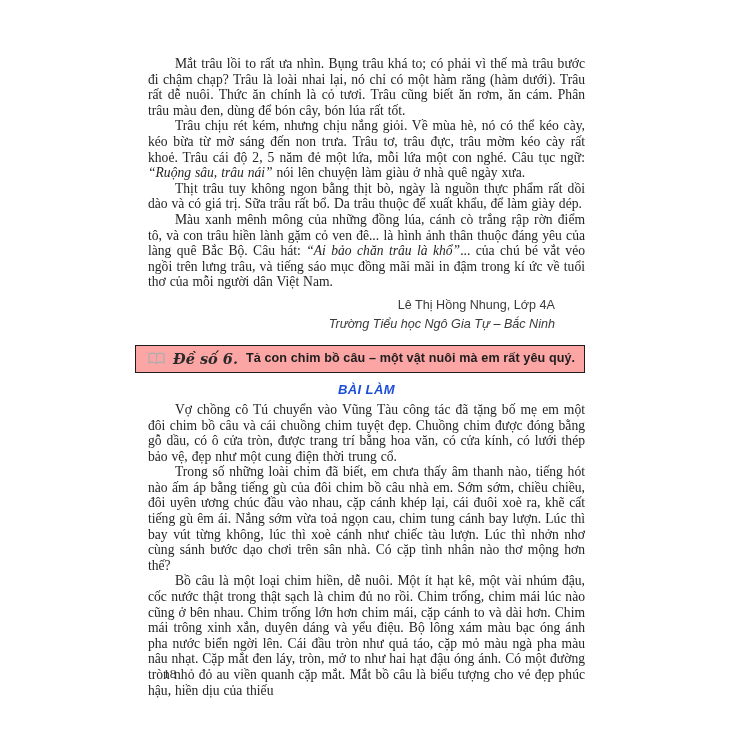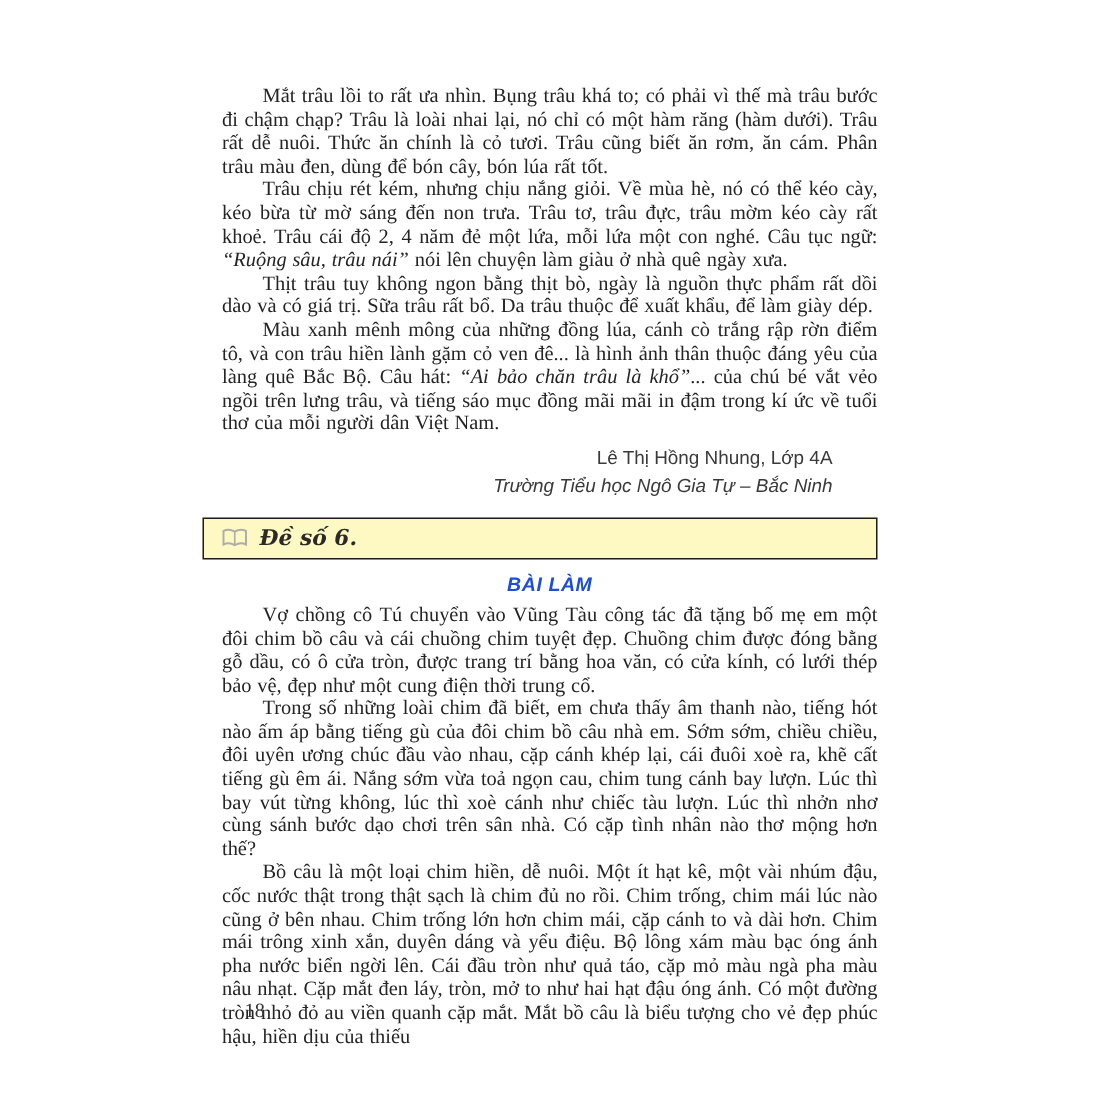--- a/index.html
+++ b/index.html
@@ -43,21 +43,21 @@
   .signature .school { font-style: italic; }
   .prompt-box {
     margin-top: 11px;
     margin-left: -13px;
     width: 450px;
     border: 1.5px solid #1c1c1c;
     padding: 4px 8px 5px 12px;
     display: flex;
     align-items: center;
     gap: 8px;
-    background: #fef9c3;
+    background: #fca5a5;
   }
   .prompt-label {
     font-family: "DejaVu Serif", serif;
     font-style: italic;
     font-weight: 600;
     font-size: 14.5px;
     color: #2a2a2a;
     white-space: nowrap;
   }
   .prompt-title {
@@ -91,38 +91,39 @@
   }
 </style>
 </head>
 <body>
 
 <div class="page">
   <div class="column">
 
     <div>
         <p class="para"><span>Mắt trâu lồi to rất ưa nhìn. Bụng trâu khá to; có phải vì thế mà trâu bước đi chậm chạp? Trâu là loài nhai lại, nó chỉ có một hàm răng (hàm dưới). Trâu rất dễ nuôi. Thức ăn chính là cỏ tươi. Trâu cũng biết ăn rơm, ăn cám. Phân trâu màu đen, dùng để bón cây, bón lúa rất tốt.</span></p>
-        <p class="para"><span>Trâu chịu rét kém, nhưng chịu nắng giỏi. Về mùa hè, nó có thể kéo cày, kéo bừa từ mờ sáng đến non trưa. Trâu tơ, trâu đực, trâu mờm kéo cày rất khoẻ. Trâu cái độ 2, 4 năm đẻ một lứa, mỗi lứa một con nghé. Câu tục ngữ: </span><em>“Ruộng sâu, trâu nái”</em><span> nói lên chuyện làm giàu ở nhà quê ngày xưa.</span></p>
+        <p class="para"><span>Trâu chịu rét kém, nhưng chịu nắng giỏi. Về mùa hè, nó có thể kéo cày, kéo bừa từ mờ sáng đến non trưa. Trâu tơ, trâu đực, trâu mờm kéo cày rất khoẻ. Trâu cái độ 2, 5 năm đẻ một lứa, mỗi lứa một con nghé. Câu tục ngữ: </span><em>“Ruộng sâu, trâu nái”</em><span> nói lên chuyện làm giàu ở nhà quê ngày xưa.</span></p>
         <p class="para"><span>Thịt trâu tuy không ngon bằng thịt bò, ngày là nguồn thực phẩm rất dồi dào và có giá trị. Sữa trâu rất bổ. Da trâu thuộc để xuất khẩu, để làm giày dép.</span></p>
         <p class="para"><span>Màu xanh mênh mông của những đồng lúa, cánh cò trắng rập rờn điểm tô, và con trâu hiền lành gặm cỏ ven đê... là hình ảnh thân thuộc đáng yêu của làng quê Bắc Bộ. Câu hát: </span><em>“Ai bảo chăn trâu là khổ”</em><span>... của chú bé vắt vẻo ngồi trên lưng trâu, và tiếng sáo mục đồng mãi mãi in đậm trong kí ức về tuổi thơ của mỗi người dân Việt Nam.</span></p>
       </div>
 
     <div class="signature">
       <div class="author">Lê Thị Hồng Nhung, Lớp 4A</div>
       <div class="school">Trường Tiểu học Ngô Gia Tự – Bắc Ninh</div>
     </div>
 
     <div class="prompt-box">
       <span class="book-icon-wrap">
         <svg width="17" height="13" viewBox="0 0 17 13" aria-hidden="true">
           <path d="M1 2 C3.5 0.8 6 1 8.5 2.4 C11 1 13.5 0.8 16 2 L16 11 C13.5 9.8 11 10 8.5 11.4 C6 10 3.5 9.8 1 11 Z" fill="none" stroke="#adadad" stroke-width="1.3"></path>
           <line x1="8.5" y1="2.4" x2="8.5" y2="11.4" stroke="#adadad" stroke-width="1.1"></line>
         </svg>
       </span>
       <span class="prompt-label">Đề số 6.</span>
+      <span class="prompt-title">Tả con chim bồ câu – một vật nuôi mà em rất yêu quý.</span>
     </div>
 
     <div class="section-heading">BÀI LÀM</div>
 
     <div>
         <p class="para"><span>Vợ chồng cô Tú chuyển vào Vũng Tàu công tác đã tặng bố mẹ em một đôi chim bồ câu và cái chuồng chim tuyệt đẹp. Chuồng chim được đóng bằng gỗ dầu, có ô cửa tròn, được trang trí bằng hoa văn, có cửa kính, có lưới thép bảo vệ, đẹp như một cung điện thời trung cổ.</span></p>
         <p class="para"><span>Trong số những loài chim đã biết, em chưa thấy âm thanh nào, tiếng hót nào ấm áp bằng tiếng gù của đôi chim bồ câu nhà em. Sớm sớm, chiều chiều, đôi uyên ương chúc đầu vào nhau, cặp cánh khép lại, cái đuôi xoè ra, khẽ cất tiếng gù êm ái. Nắng sớm vừa toả ngọn cau, chim tung cánh bay lượn. Lúc thì bay vút từng không, lúc thì xoè cánh như chiếc tàu lượn. Lúc thì nhởn nhơ cùng sánh bước dạo chơi trên sân nhà. Có cặp tình nhân nào thơ mộng hơn thế?</span></p>
         <p class="para"><span>Bồ câu là một loại chim hiền, dễ nuôi. Một ít hạt kê, một vài nhúm đậu, cốc nước thật trong thật sạch là chim đủ no rồi. Chim trống, chim mái lúc nào cũng ở bên nhau. Chim trống lớn hơn chim mái, cặp cánh to và dài hơn. Chim mái trông xinh xắn, duyên dáng và yểu điệu. Bộ lông xám màu bạc óng ánh pha nước biển ngời lên. Cái đầu tròn như quả táo, cặp mỏ màu ngà pha màu nâu nhạt. Cặp mắt đen láy, tròn, mở to như hai hạt đậu óng ánh. Có một đường tròn nhỏ đỏ au viền quanh cặp mắt. Mắt bồ câu là biểu tượng cho vẻ đẹp phúc hậu, hiền dịu của thiếu</span></p>
       </div>
 

